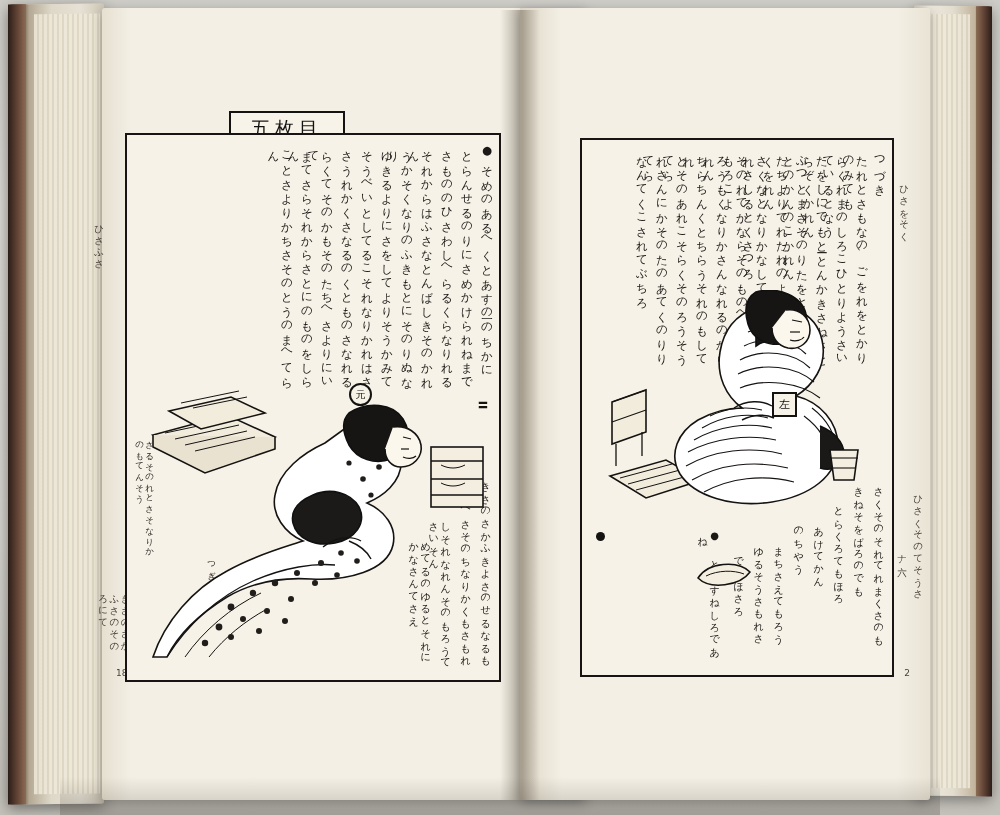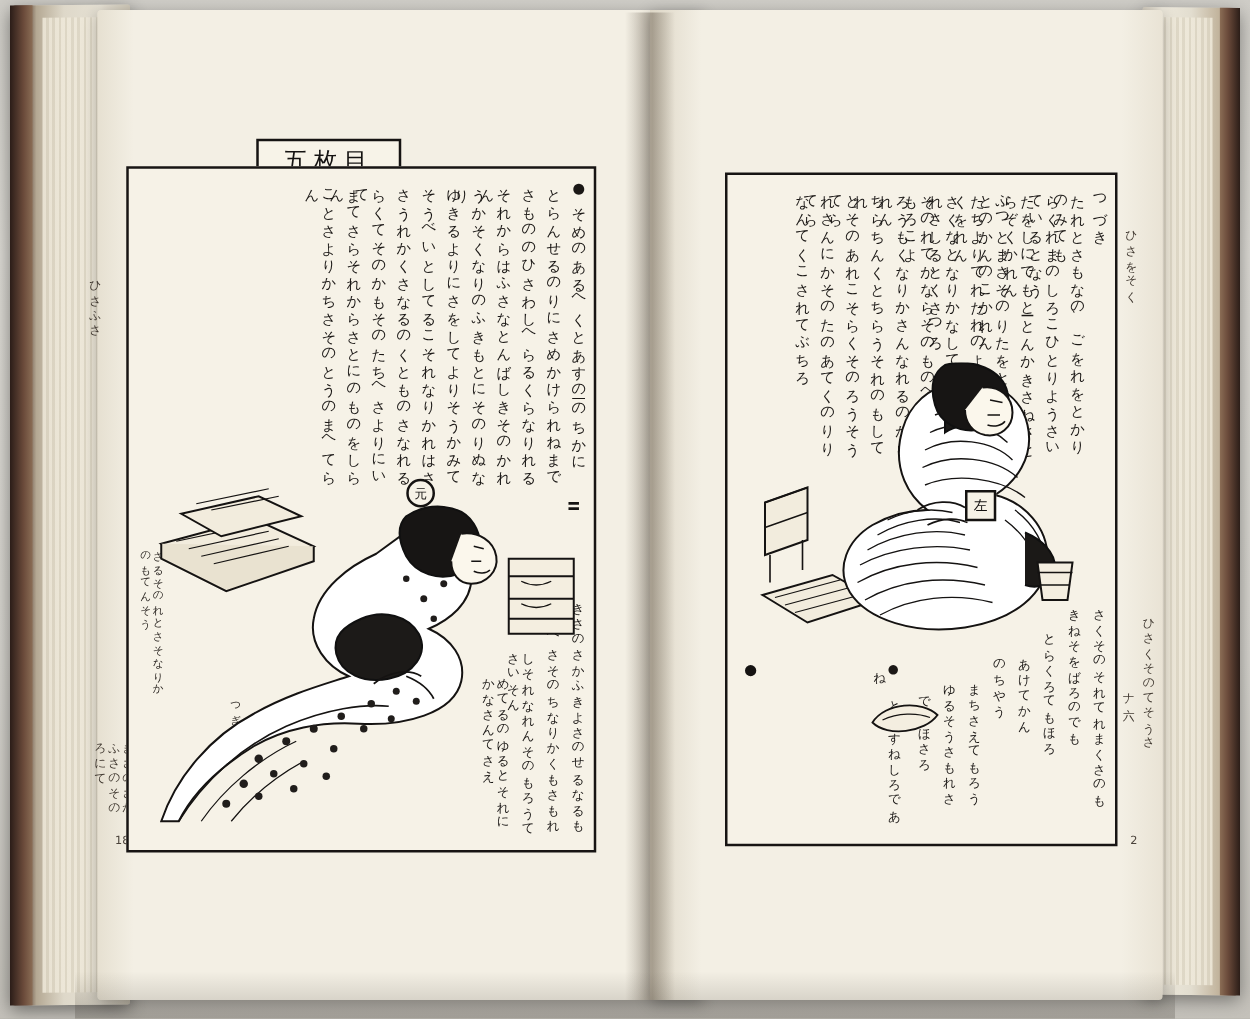--- a/index.html
+++ b/index.html
@@ -84,21 +84,21 @@
     opacity: .85;
   }
   .page {
     position: absolute;
     top: 8px;
     height: 792px;
     background: linear-gradient(180deg, #efeade 0%, #f2eee3 20%, #eee9dc 70%, #e4ded0 100%);
     box-shadow: 0 3px 12px rgba(0,0,0,.28);
   }
   .page-left {
-    left: 70px;
+    left: 94px;
     width: 484px;
     border-radius: 3px 0 0 3px;
     background-image:
       linear-gradient(90deg, #e6e0d1 0%, #f3efe4 6%, #f3efe4 88%, #e8e2d4 100%);
   }
   .page-right {
     left: 512px;
     width: 410px;
     border-radius: 0 3px 3px 0;
     background-image:

